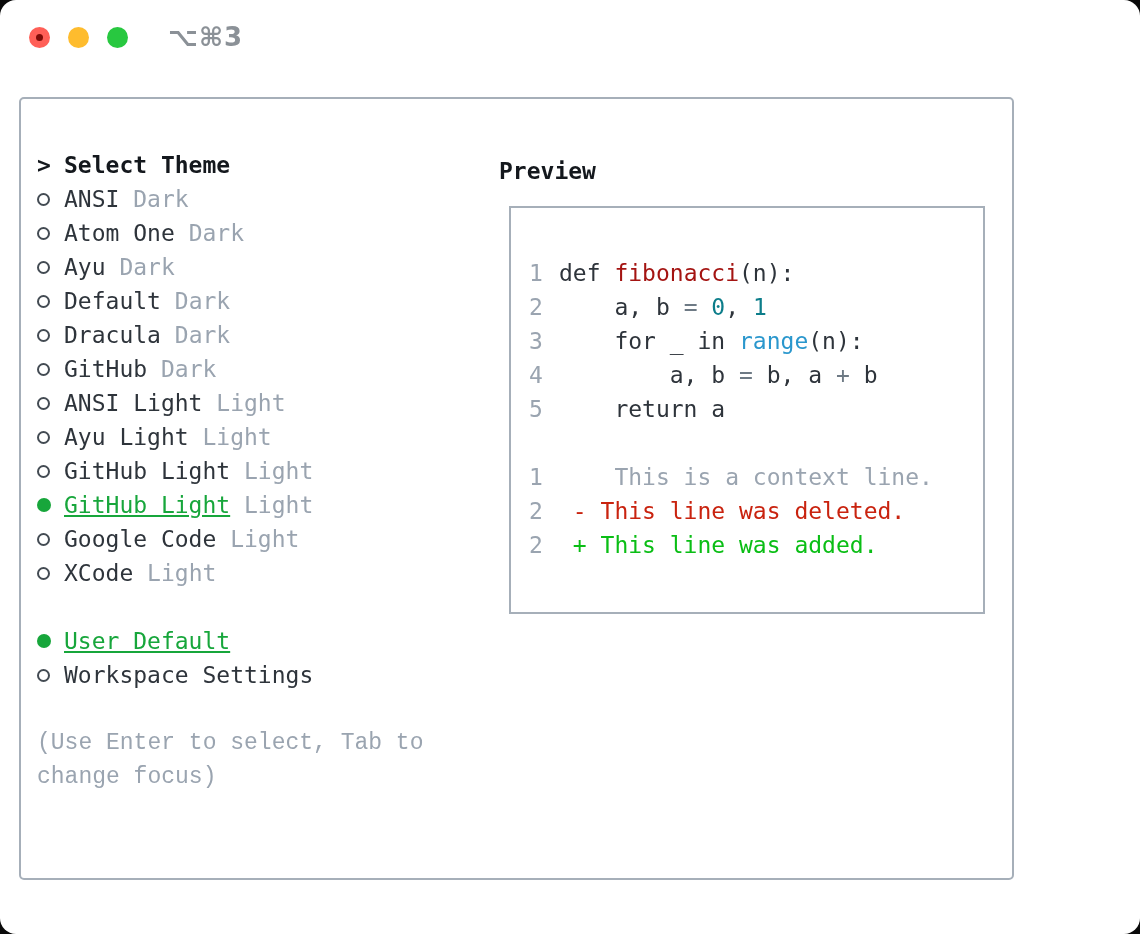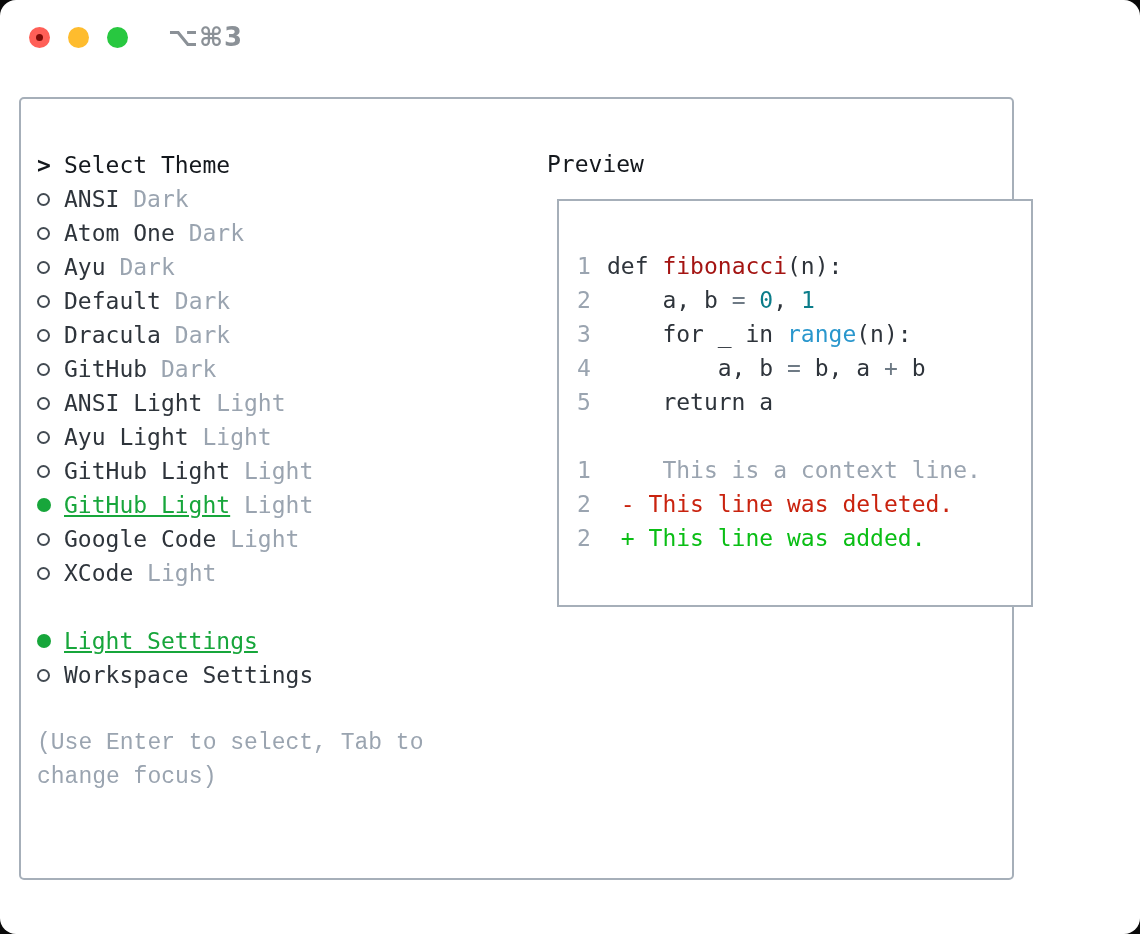--- a/index.html
+++ b/index.html
@@ -38,31 +38,31 @@
 
   
   .panel{position:absolute;left:19px;top:97px;width:995px;height:783px;border:2px solid var(--border_gray);border-radius:5px;background:#ffffff;}
   .panel, .panel *{font-size:23px;line-height:34px;}
 
   .left-col{position:absolute;left:16px;top:49px;width:450px;color:var(--text_dark);}
   .row{display:flex;align-items:center;height:34px;white-space:pre;}
   .spacer{height:34px;}
   .marker{width:27px;height:34px;display:flex;align-items:center;flex:0 0 27px;}
   .prompt{font-weight:bold;color:var(--heading_dark);}
-  .hdr{font-weight:normal;color:var(--heading_dark);}
+  .hdr{font-weight:bold;color:var(--heading_dark);}
   .subhdr{color:var(--heading_dark);}
   .ring{width:13px;height:13px;border:2px solid #434b53;border-radius:50%;}
   .dot{width:14px;height:14px;border-radius:50%;background:var(--accent_green);}
   .tname{color:var(--text_dark);}
   .tname.sel{color:var(--accent_green);text-decoration:underline;}
   .ttag{color:var(--muted_gray);}
   .hint{color:var(--muted_gray);white-space:pre;font-family:Liberation Mono, monospace;}
   .hint div{height:34px;display:flex;align-items:center;}
 
-  .right-col{position:absolute;left:478px;top:48px;width:500px;margin-left:48px;}
+  .right-col{position:absolute;left:478px;top:55px;width:500px;}
   .preview-box{margin-left:10px;margin-top:18px;width:476px;height:408px;border:2px solid var(--border_gray);background:#ffffff;padding:48px 0 50px 18px;overflow:hidden;}
   .pline{display:flex;height:34px;white-space:pre;}
   .gutter{display:inline-block;width:30px;flex:0 0 30px;color:var(--muted_gray);}
   .seg-plain{color:var(--text_dark);}
   .seg-func{color:var(--func_red);}
   .seg-number{color:var(--number_teal);}
   .seg-builtin{color:var(--builtin_blue);}
   .seg-op{color:var(--operator_gray);}
   .seg-context{color:var(--muted_gray);}
   .seg-del{color:var(--deleted_red);}
@@ -104,21 +104,21 @@
           <div class="row"><span class="marker"><span class="ring"></span></span><span class="tname">GitHub Light</span><span class="ttag"> Light</span></div>
           <div class="row"><span class="marker"><span class="dot"></span></span><span class="tname sel">GitHub Light</span><span class="ttag"> Light</span></div>
           <div class="row"><span class="marker"><span class="ring"></span></span><span class="tname">Google Code</span><span class="ttag"> Light</span></div>
           <div class="row"><span class="marker"><span class="ring"></span></span><span class="tname">XCode</span><span class="ttag"> Light</span></div>
         </div>
 
       <div class="spacer"></div>
 
 
       <div>
-          <div class="row"><span class="marker"><span class="dot"></span></span><span class="tname sel">Light Settings</span></div>
+          <div class="row"><span class="marker"><span class="dot"></span></span><span class="tname sel">User Default</span></div>
           <div class="row"><span class="marker"><span class="ring"></span></span><span class="tname">Workspace Settings</span></div>
         </div>
 
       <div class="spacer"></div>
 
       <div class="hint"><div>(Use Enter to select, Tab to</div><div>change focus)</div></div>
     </div>
 
     <div class="right-col">
       <div class="row">

